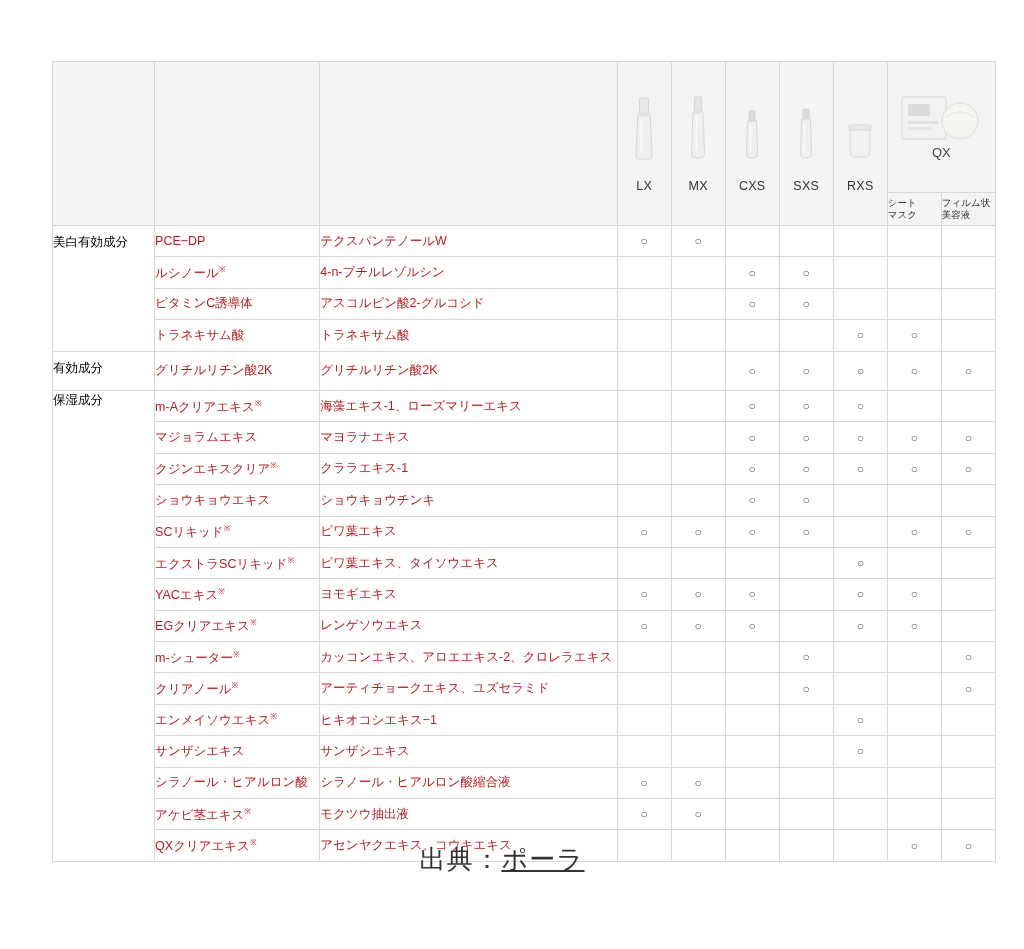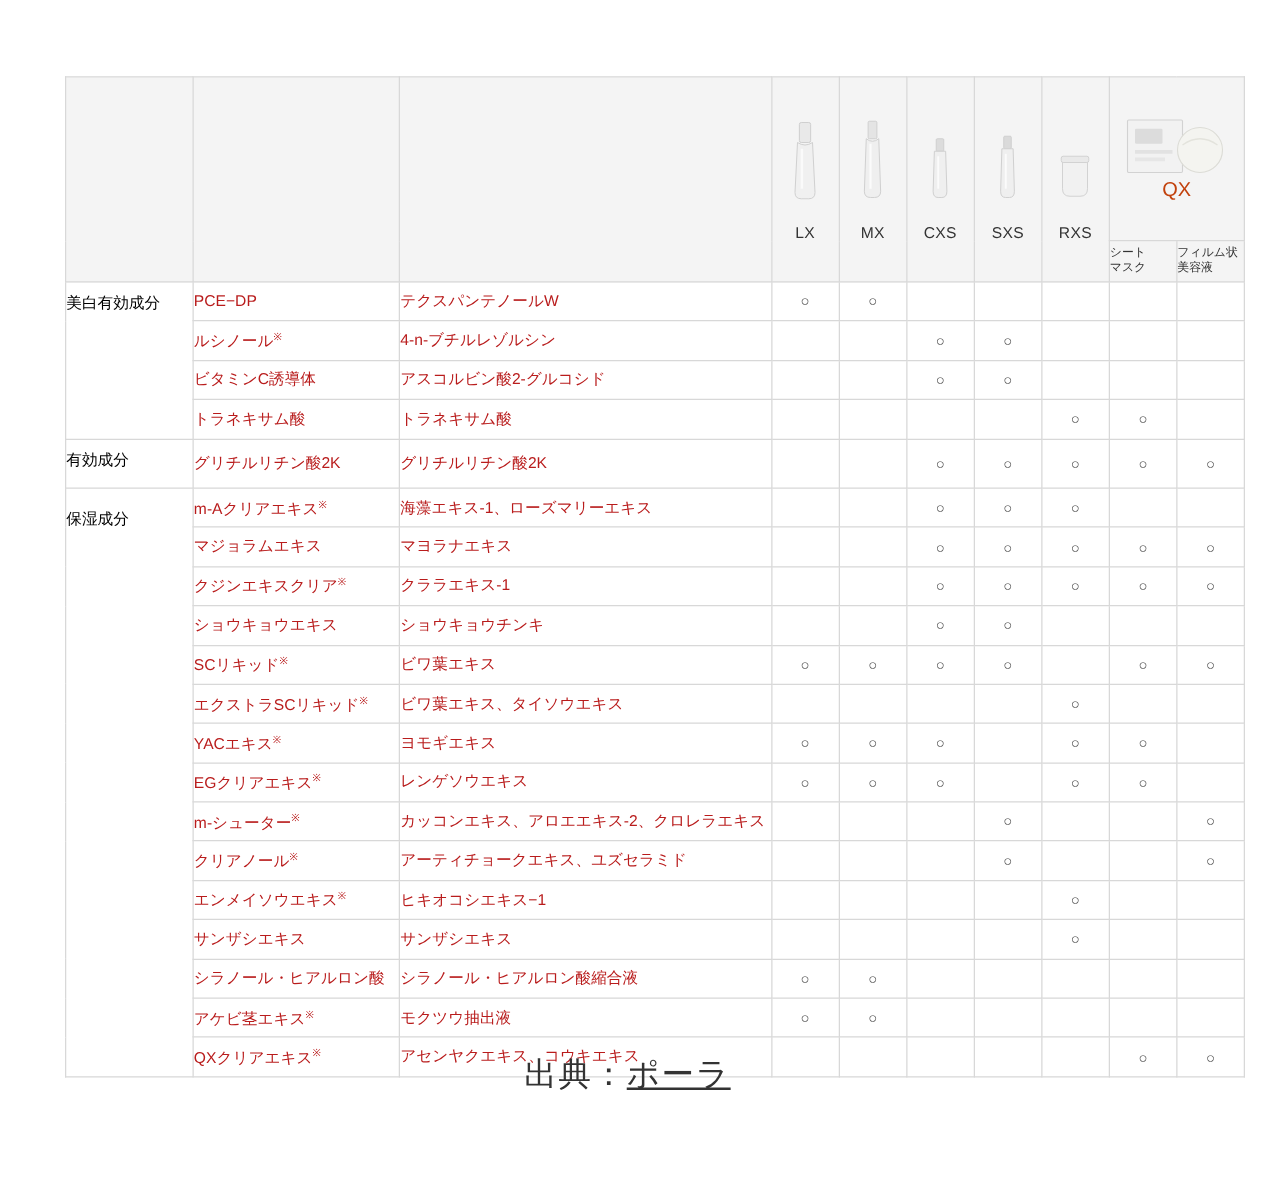--- a/index.html
+++ b/index.html
@@ -57,22 +57,22 @@
     vertical-align: bottom;
     padding-bottom: 8px;
   }
   .prod-name {
     font-size: 12.5px;
     color: #333;
     letter-spacing: 0.02em;
     margin-top: 18px;
   }
   .qx-label {
-    font-size: 16px;
-    color: #c2410c;
+    font-size: 13px;
+    color: #404040;
     text-align: center;
     padding-bottom: 7px;
   }
   .qx-sub {
     font-size: 9.5px;
     line-height: 1.25;
     text-align: left;
     color: #333;
     padding: 5px 2px;
     height: 32px;
@@ -270,21 +270,21 @@
             <td class="cell-desc">グリチルリチン酸2K</td>
             <td class="mark"></td>
             <td class="mark"></td>
             <td class="mark">○</td>
             <td class="mark">○</td>
             <td class="mark">○</td>
             <td class="mark">○</td>
             <td class="mark">○</td>
           </tr>
           <tr class="body-row">
-            <td class="cell-cat" rowspan="15" style="vertical-align: top; padding-top: 16px; font-family: Liberation Serif, serif;">保湿成分</td>
+            <td class="cell-cat" rowspan="15" style="vertical-align: top; padding-top: 1px; font-family: Liberation Serif, serif;">保湿成分</td>
             <td class="cell-ing"><span>m-Aクリアエキス</span><span class="sup">※</span></td>
             <td class="cell-desc">海藻エキス-1、ローズマリーエキス</td>
             <td class="mark"></td>
             <td class="mark"></td>
             <td class="mark">○</td>
             <td class="mark">○</td>
             <td class="mark">○</td>
             <td class="mark"></td>
             <td class="mark"></td>
           </tr>

